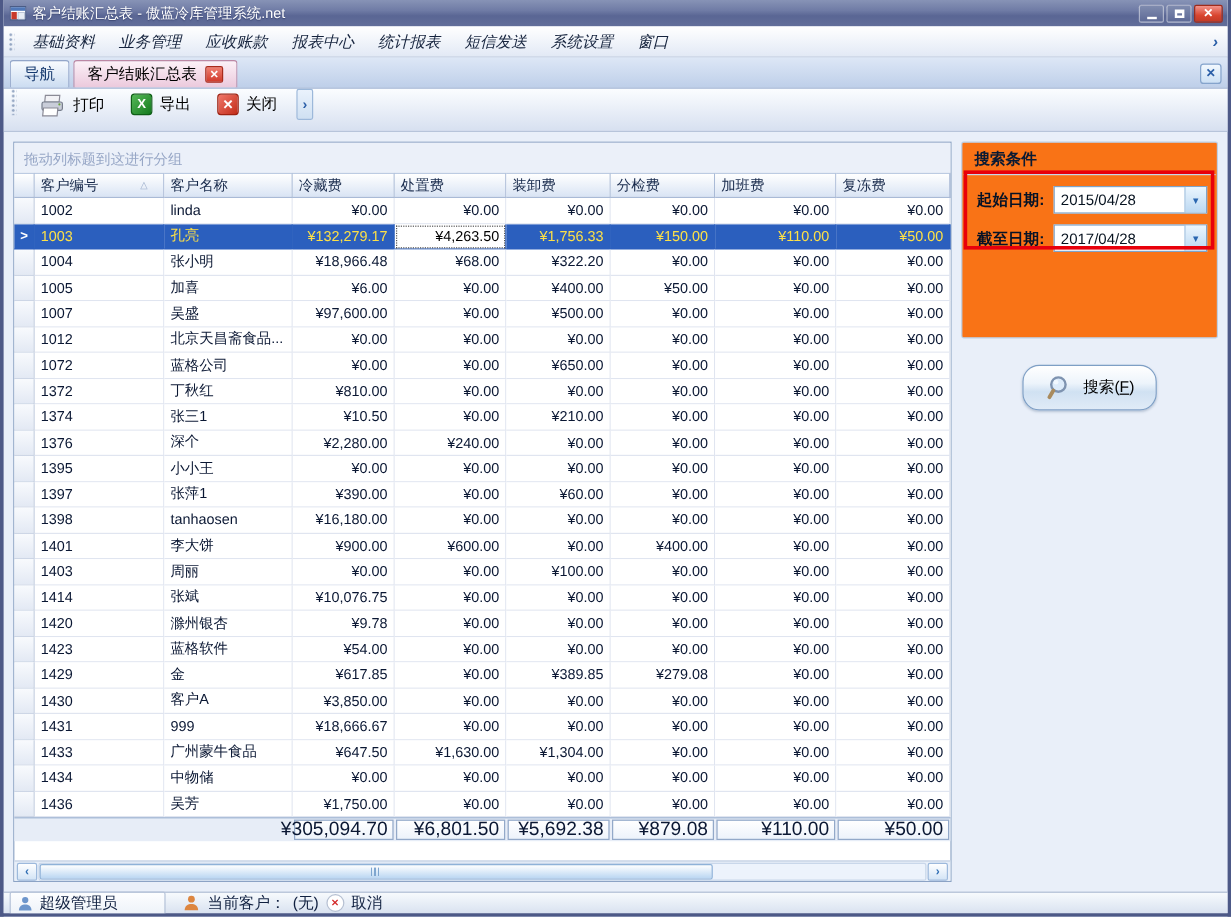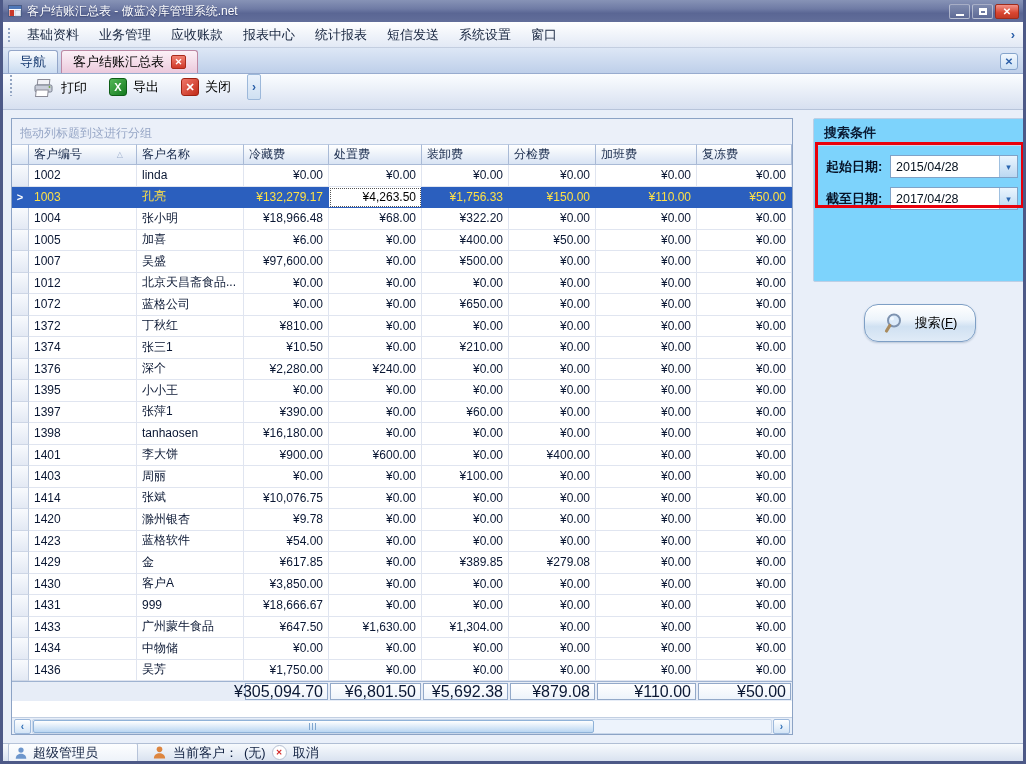--- a/index.html
+++ b/index.html
@@ -16,21 +16,21 @@
   .winbtns{ display:flex; gap:2px; align-items:center; }
   .wbtn{ width:21px; height:15px; border-radius:2px; border:1px solid rgba(255,255,255,.45);
     background:linear-gradient(#7F8BAE,#5E6A96); display:flex; align-items:center; justify-content:center; cursor:default; }
   .wbtn.close{ width:24px; background:linear-gradient(#F2938A,#D9452F 60%,#C23A26); border-color:#9E2C1C;
     color:#fff; font-size:10px; font-weight:bold; }
   .g-min{ width:8px; height:2px; background:#fff; margin-top:7px; }
   .g-max{ width:8px; height:7px; border:2px solid #fff; border-top-width:3px; }
 
   
   .menubar{ height:26px; flex:none; display:flex; align-items:center; padding:0 4px 0 2px;
-    background:linear-gradient(#FFFFFF,#E2E9F5); border-bottom:1px solid #C3CEE0; font-size:13px; color:#16243E; }
+    background:linear-gradient(#FFFFFF,#E2E9F5); border-bottom:1px solid #C3CEE0; font-size:13px; color:#16243E;font-style:italic; }
   .grip{ width:5px; height:16px; margin:0 5px 0 2px;
     background-image:radial-gradient(#93A5C2 1px, transparent 1.2px); background-size:4px 4px; }
   .grip.tall{ height:22px; }
   .menu-items{ display:flex; flex:1; }
   .menu-item{ padding:4px 10px; cursor:default; white-space:nowrap; }
   .menu-chevron{ color:#2B5FA8; font-weight:bold; font-size:13px; padding:0 4px; }
 
   
   .tabstrip{ height:26px; flex:none; display:flex; align-items:flex-end; gap:3px; padding:3px 5px 0 5px;
     background:linear-gradient(#DDE7F6,#BECFE9); border-bottom:1px solid #98ACCF; }
@@ -53,21 +53,21 @@
     font:13px "Liberation Sans",sans-serif; border-radius:3px; cursor:default; }
   .icon-excel,.icon-closered{ width:18px; height:18px; border-radius:3px; color:#fff; font-weight:bold;
     font-size:11px; display:flex; align-items:center; justify-content:center; }
   .icon-excel{ background:linear-gradient(135deg,#55B858,#147A1E); border:1px solid #0E5E16; }
   .icon-closered{ background:linear-gradient(135deg,#F0776A,#C22B18); border:1px solid #9E2212; }
   .tchev{ width:14px; height:26px; border-radius:2px; border:1px solid #9CB8DA; margin-left:2px;
     background:linear-gradient(#EAF2FC,#CFE0F2); color:#2B5FA8; font-weight:bold; font-size:12px;
     display:flex; align-items:center; justify-content:center; }
 
   
-  .content{ flex:1; display:flex; gap:20px; padding:8px; overflow:hidden; }
+  .content{ flex:1; display:flex; gap:8px; padding:8px; overflow:hidden; }
 
   
   .grid-panel{ width:782px; flex:none; border:1px solid #8CA3C5; background:#fff; display:flex; flex-direction:column; }
   .group-panel{ height:25px; flex:none; background:#EBF0F9; color:#96A6C6; font-size:12px; padding:6px 0 0 8px; }
   .grid-header,.row,.totals-row{ display:flex; flex:none; }
   .grid-header{ height:21px; }
   .hd{ flex:none; background:linear-gradient(#FFFFFF,#D9E4F4); border-top:1px solid #BCCBE2;
     border-right:1px solid #A9BAD6; border-bottom:1px solid #A9BAD6; padding:0 5px;
     font-size:12px; color:#17294B; display:flex; align-items:center; white-space:nowrap; overflow:hidden; }
   .sortg{ margin-left:auto; margin-right:8px; color:#9FB0CC; font-size:8px; }
@@ -93,21 +93,21 @@
   .sarrow{ width:17px; height:15px; flex:none; border:1px solid #9DB9DC; border-radius:2px; margin:0 1px;
     background:linear-gradient(#FFFFFF,#D3E4F6); color:#2E6DB4; font-size:10px; font-weight:bold;
     display:flex; align-items:center; justify-content:center; }
   .strack{ flex:1; height:15px; position:relative; background:#EDF3FC; border:1px solid #C9D7EA; border-radius:2px; }
   .sthumb{ position:absolute; left:0; top:0; width:76%; height:100%; border:1px solid #8FB2D8; border-radius:2px;
     background:linear-gradient(#FFFFFF,#BAD6F2); display:flex; align-items:center; justify-content:center; }
   .sgrip{ width:9px; height:7px; background:repeating-linear-gradient(90deg,#7FA6CF 0 1px, transparent 1px 3px); }
 
   
   .rightpanel{ flex:1; position:relative; }
-  .groupbox{ border:1px solid #BCCFE6; background:#7dd3fc; border-radius:2px; height:164px; }
+  .groupbox{ border:1px solid #BCCFE6; background:#f97316; border-radius:2px; height:164px; }
   .gb-title{ font-weight:bold; font-size:13px; color:#0A1A33; padding:5px 10px 3px; }
   .gb-divider{ height:1px; background:#C8D7EA; margin:0 1px; }
   .field-row{ display:flex; align-items:center; margin:9px 8px 0 12px; height:23px; }
   .field-row label{ width:64px; flex:none; font-size:13px; font-weight:bold; color:#061226; }
   .combo{ width:128px; height:23px; border:1px solid #7FA3C8; background:#fff; display:flex; align-items:center; }
   .combo-val{ flex:1; font-size:12.5px; color:#06121F; padding-left:5px; white-space:nowrap; overflow:hidden; }
   .combo-btn{ width:18px; height:21px; flex:none; border-left:1px solid #9FC0E0;
     background:linear-gradient(#EAF5FE,#BBD8F2); color:#2A66B0; font-size:9px;
     display:flex; align-items:center; justify-content:center; }
   .red-annot{ position:absolute; left:2px; top:24px; width:209px; height:66px;

